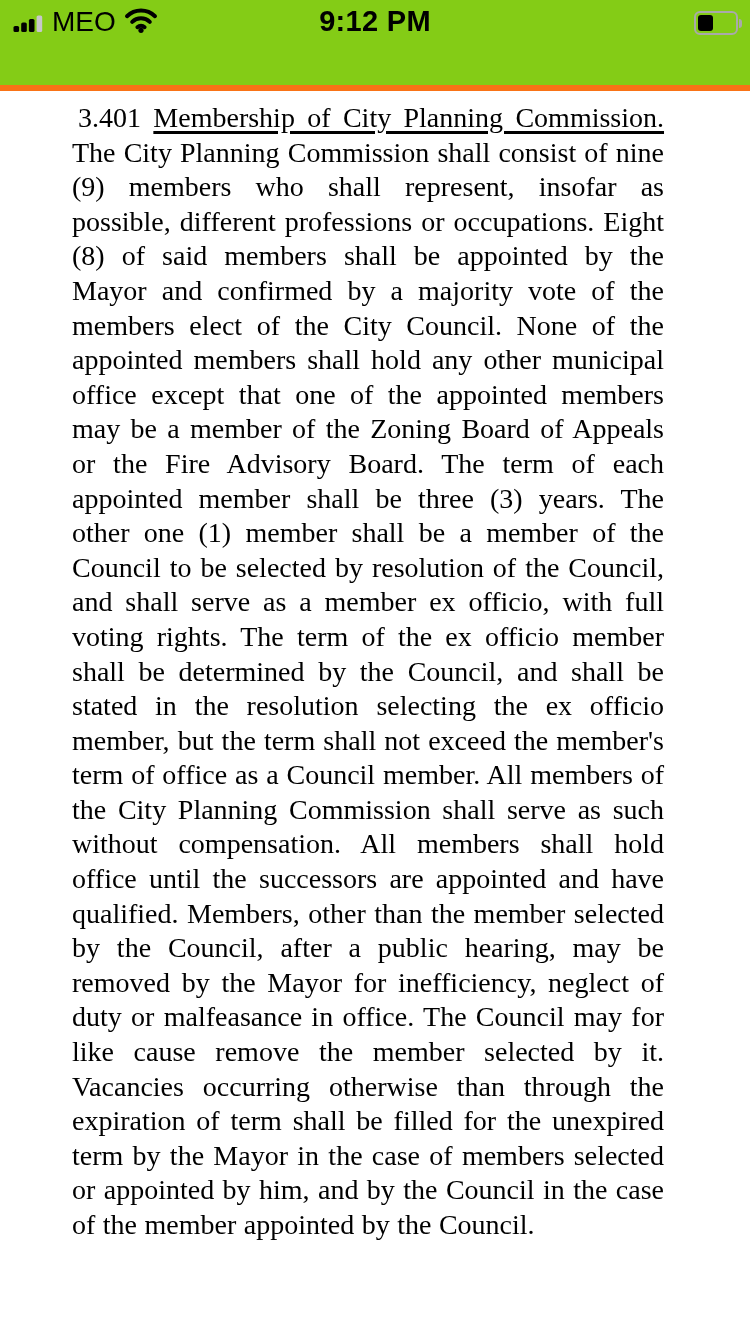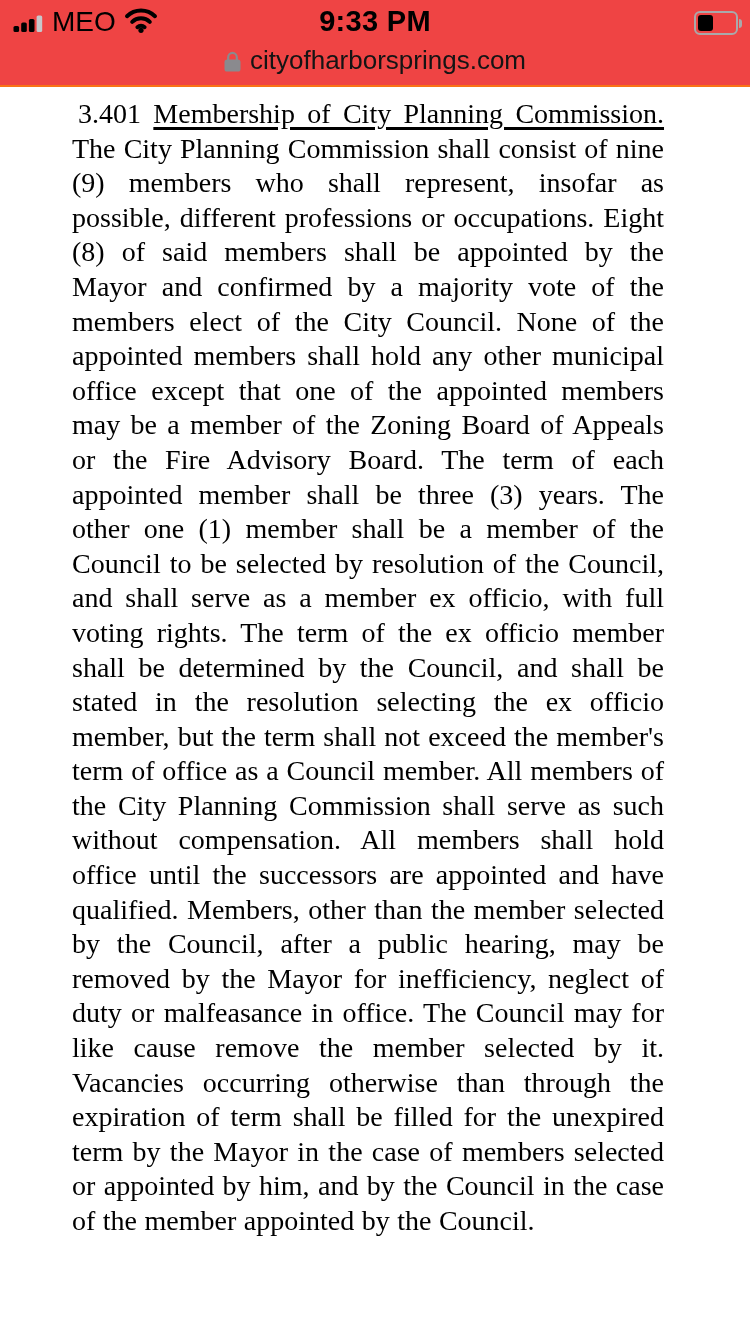--- a/index.html
+++ b/index.html
@@ -1,22 +1,22 @@
 <!DOCTYPE html>
 <html><head>
 <meta charset="utf-8">
 <style>
   html, body { margin: 0; padding: 0; background: #ffffff; }
   body { width: 750px; height: 1334px; font-family: "Liberation Sans", sans-serif; }
   .screen { position: relative; width: 750px; height: 1334px; background: #ffffff; overflow: hidden; }
 
   
   .chrome {
-    position: relative; height: 85px; background: #ef4444;
-    border-bottom: 2px solid #f97316; box-sizing: content-box;
+    position: relative; height: 85px; background: #84cc16;
+    border-bottom: 6px solid #f97316; box-sizing: content-box;
   }
   .status-left { position: absolute; left: 13px; top: 8px; display: flex; align-items: flex-end; gap: 8px; height: 28px; }
   .signal-svg { display: block; margin-bottom: 4px; }
   .carrier { font-size: 28px; line-height: 28px; color: #000; }
   .wifi-svg { display: block; margin-bottom: 3px; }
   .status-time {
     position: absolute; top: 5px; left: 0; right: 0; text-align: center;
     font-size: 29px; font-weight: 600; color: #000; letter-spacing: 0.3px;
   }
   .battery { position: absolute; right: 8px; top: 11px; display: flex; align-items: center; }
@@ -67,36 +67,29 @@
       </svg>
       <span class="carrier">MEO</span>
       <svg class="wifi-svg" width="34" height="25" viewBox="0 0 34 25">
         <path d="M3 8.2 A20 20 0 0 1 31 8.2" fill="none" stroke="#000" stroke-width="4" stroke-linecap="round"></path>
         <path d="M8.2 13.8 A12.5 12.5 0 0 1 25.8 13.8" fill="none" stroke="#000" stroke-width="4" stroke-linecap="round"></path>
         <path d="M13.4 19.2 A5.5 5.5 0 0 1 20.6 19.2" fill="none" stroke="#000" stroke-width="4" stroke-linecap="round"></path>
         <circle cx="17" cy="22.3" r="2.6" fill="#000"></circle>
       </svg>
     </div>
 
-    <div class="status-time">9:33 PM</div>
+    <div class="status-time">9:12 PM</div>
 
     <div class="battery">
       <div class="battery-body">
         <div class="battery-fill"></div>
       </div>
       <div class="battery-tip"></div>
     </div>
 
-    <div class="url-row">
-      <svg class="lock-svg" width="17" height="21" viewBox="0 0 17 21">
-        <path d="M4.2 9 V6.2 a4.3 4.3 0 0 1 8.6 0 V9" fill="none" stroke="#8a8a8e" stroke-width="2.2"></path>
-        <rect x="0.5" y="8.5" width="16" height="12" rx="2.6" fill="#8a8a8e"></rect>
-      </svg>
-      <span class="url-text">cityofharborsprings.com</span>
-    </div>
 
   </header>
 
   <main class="page">
     <p class="para"><span class="b">3.401</span> <span class="b u">Membership of City Planning Commission.</span> <span>The City Planning Commission shall consist of nine (9) members who shall represent, insofar as possible, different professions or occupations. Eight (8) of said members shall be appointed by the Mayor and confirmed by a majority vote of the members elect of the City Council. None of the appointed members shall hold any other municipal office except that one of the appointed members may be a member of the Zoning Board of Appeals or the Fire Advisory Board. The term of each appointed member shall be three (3) years. The other one (1) member shall be a member of the Council to be selected by resolution of the Council, and shall serve as a member ex officio, with full voting rights. The term of the ex officio member shall be determined by the Council, and shall be stated in the resolution selecting the ex officio member, but the term shall not exceed the member's term of office as a Council member. All members of the City Planning Commission shall serve as such without compensation. All members shall hold office until the successors are appointed and have qualified. Members, other than the member selected by the Council, after a public hearing, may be removed by the Mayor for inefficiency, neglect of duty or malfeasance in office. The Council may for like cause remove the member selected by it. Vacancies occurring otherwise than through the expiration of term shall be filled for the unexpired term by the Mayor in the case of members selected or appointed by him, and by the Council in the case of the member appointed by the Council.</span></p>
   </main>
 
 </div>
 
 </body></html>

